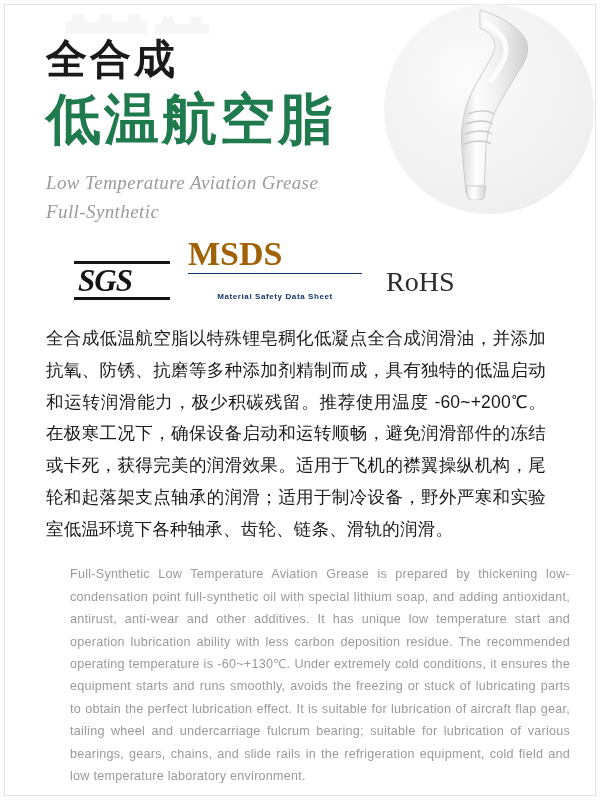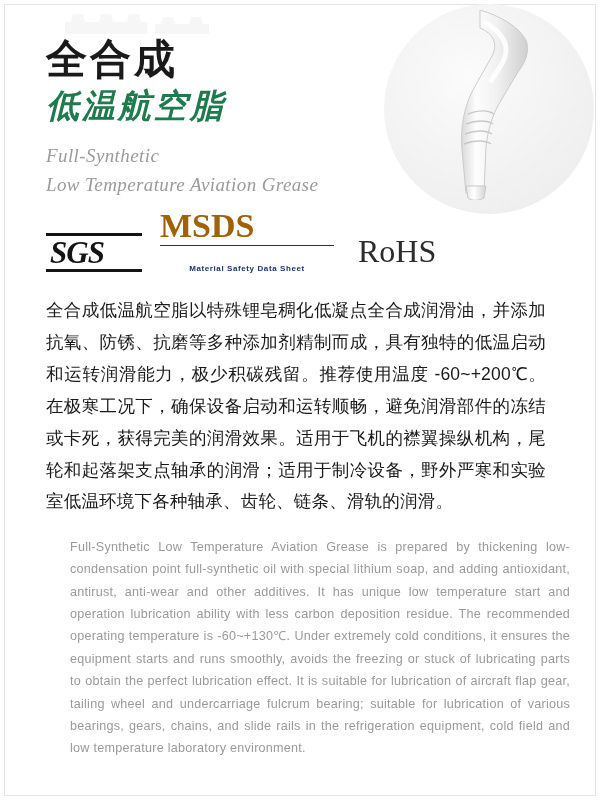--- a/index.html
+++ b/index.html
@@ -66,42 +66,42 @@
   }
   .title-cn-1 {
     font-size: 41px;
     font-weight: bold;
     color: #1a1a1a;
     letter-spacing: 3px;
     line-height: 1.25;
     margin: 0;
   }
   .title-cn-2 {
-    font-size: 33px;
+    font-size: 55px;
     font-weight: bold;
     color: #1f7a4d;
     letter-spacing: 3px;
     line-height: 1.25;
     margin: 0 0 14px 0;
-    font-style: italic;
   }
   .title-en {
     font-size: 19px;
     font-style: italic;
     color: #9b9b9b;
     line-height: 1.55;
     font-family: "Liberation Serif", serif;
     letter-spacing: 0.4px;
   }
   .certs {
     margin-top: 26px;
     height: 48px;
     display: flex;
     align-items: flex-end;
     gap: 18px;
+    margin-left: 28px;
   }
   .cert-sgs {
     position: relative;
     width: 96px;
     height: 40px;
   }
   .cert-sgs .sgs-text {
     position: absolute;
     left: 4px;
     top: 2px;
@@ -145,21 +145,21 @@
     color: #16366b;
     letter-spacing: 0.6px;
     margin-top: 2px;
     border-top: 1.5px solid #16366b;
     padding-top: 18px;
     width: 174px;
     text-align: center;
   }
   .cert-rohs {
     font-family: "Liberation Serif", serif;
-    font-size: 32px;
+    font-size: 28px;
     color: #2c2c2c;
     letter-spacing: 0px;
     padding-bottom: 3px;
   }
   .body-cn {
     margin-top: 22px;
     font-size: 17.5px;
     line-height: 1.82;
     color: #1a1a1a;
     letter-spacing: 0.2px;
@@ -224,22 +224,22 @@
       <path d="M44 176 L64 176 L62 188 C56 191 50 191 46 188 Z" fill="url(#gtip)" stroke="#c9c9c9" stroke-width="1"></path>
     </svg>
   </div>
 
   <div class="content">
 
     <h1 class="title-cn-1">全合成</h1>
     <h1 class="title-cn-2">低温航空脂</h1>
 
     <div class="title-en">
+      <div>Low Temperature Aviation Grease</div>
       <div>Full-Synthetic</div>
-      <div>Low Temperature Aviation Grease</div>
     </div>
 
     <div class="certs">
 
       <div class="cert-sgs">
         <div class="sgs-line-top"></div>
         <div class="sgs-text">SGS</div>
         <div class="sgs-line-bot"></div>
       </div>
 

